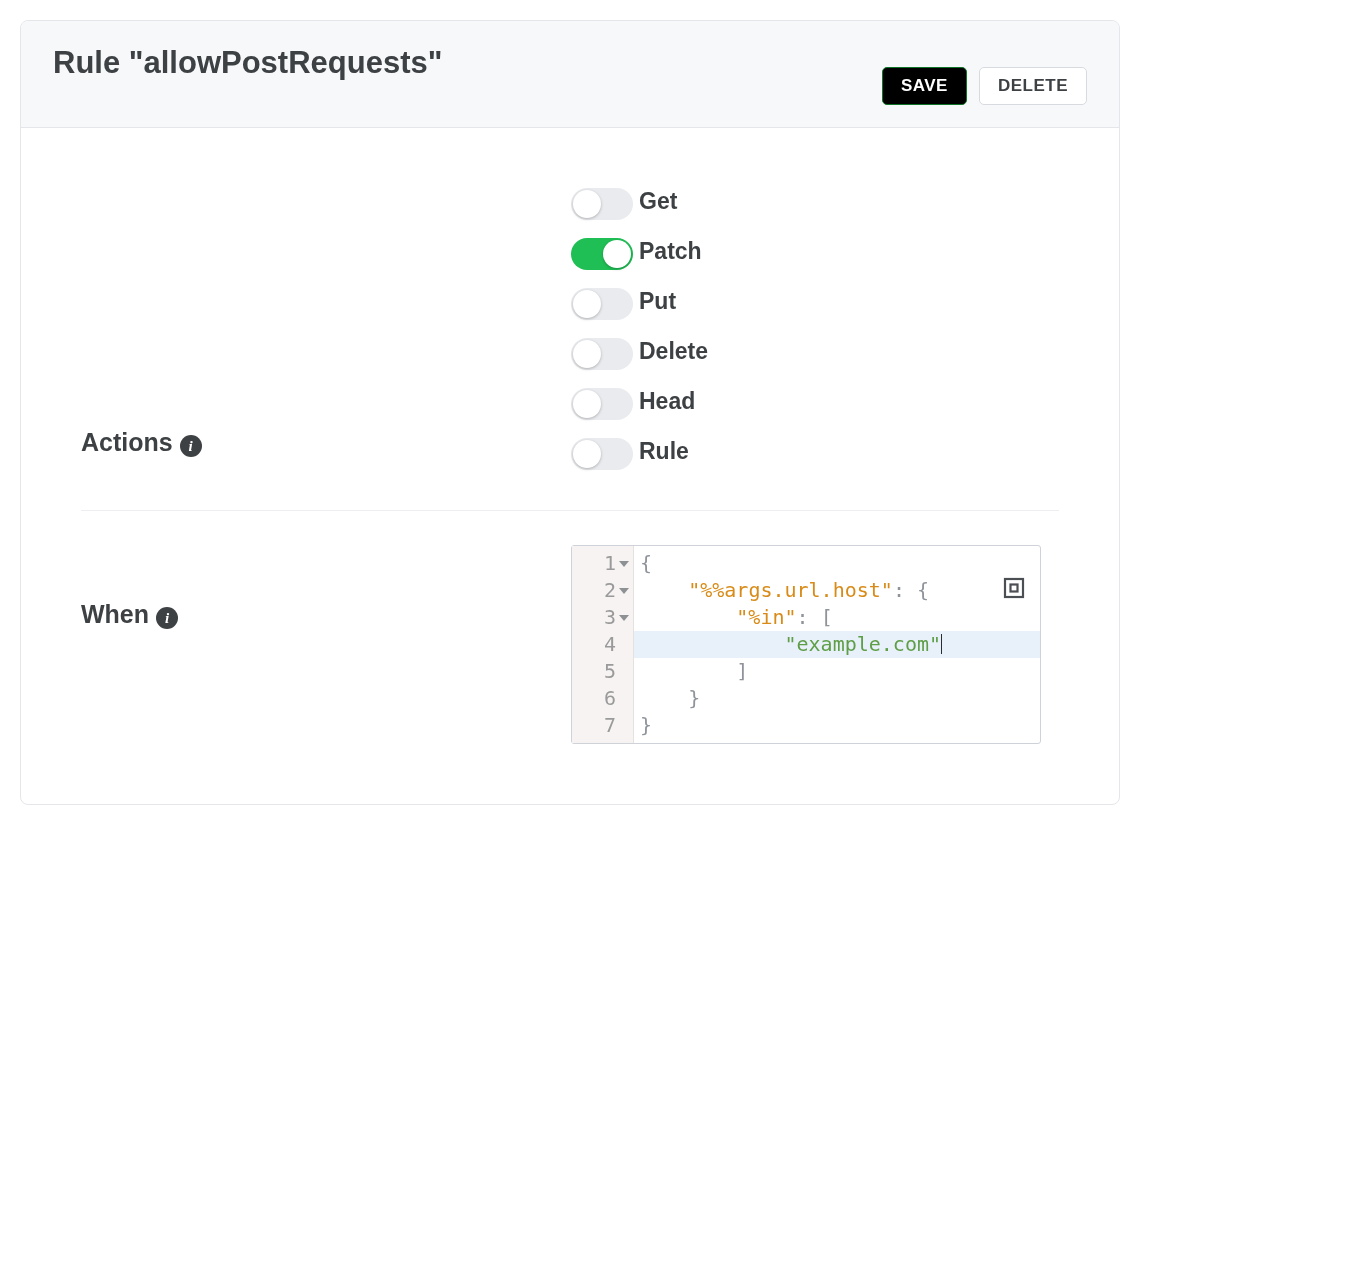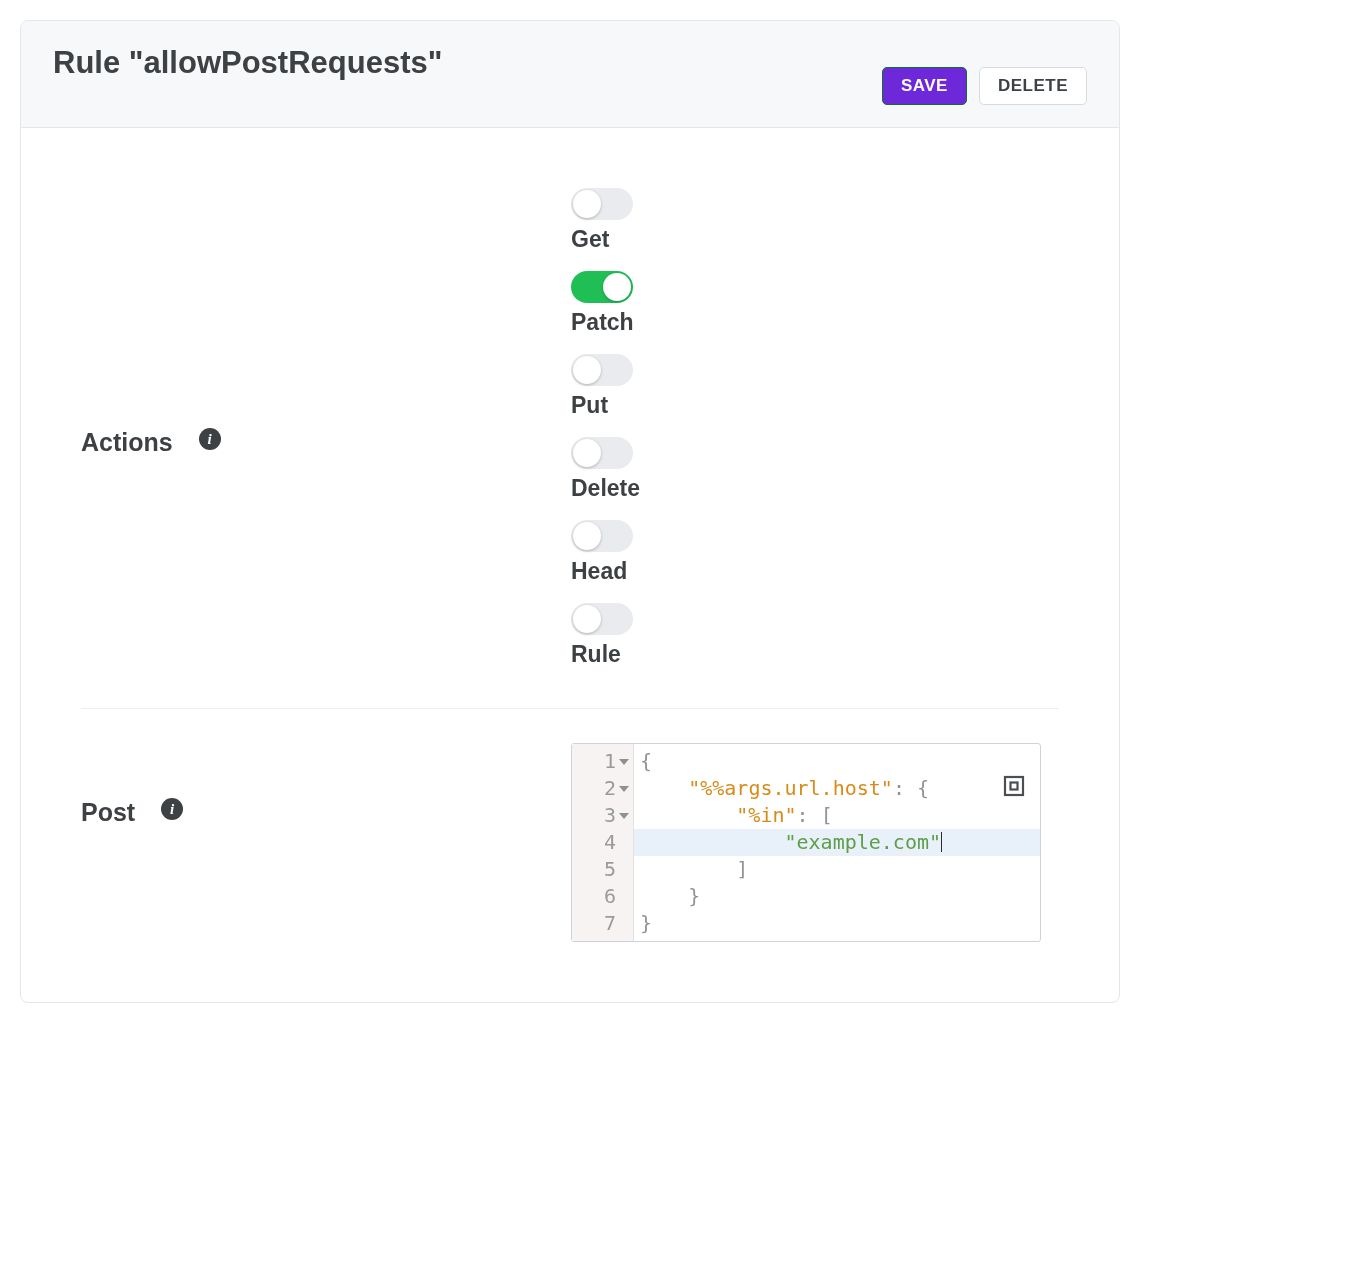--- a/index.html
+++ b/index.html
@@ -37,21 +37,21 @@
   .btn {
     font-size: 17px;
     font-weight: 600;
     letter-spacing: 0.5px;
     padding: 8px 18px;
     border-radius: 5px;
     cursor: pointer;
     border: 1px solid transparent;
   }
   .btn-save {
-    background: #6d28d9;
+    background: #000000;
     color: #fff;
     border-color: #0e7327;
   }
   .btn-delete {
     background: #fff;
     color: #3d4144;
     border-color: #d7dadf;
   }
   .panel-body {
     padding: 60px 60px 40px 60px;
@@ -64,42 +64,42 @@
     margin-bottom: 34px;
   }
   .row:last-child { border-bottom: none; margin-bottom: 0; padding-bottom: 20px; }
   .row-label {
     width: 490px;
     flex-shrink: 0;
     font-size: 25px;
     font-weight: 600;
     color: #3d4144;
     display: flex;
-    align-items: flex-start;
-    gap: 26px;
+    align-items: flex-end;
+    gap: 7px;
   }
   .row-label.actions-label { padding-top: 240px; }
   .row-label.when-label { padding-top: 55px; }
   .info-icon {
     display: inline-flex;
     align-items: center;
     justify-content: center;
     width: 22px;
     height: 22px;
     border-radius: 50%;
     background: #3d4144;
     color: #fff;
     font-family: Georgia, "Times New Roman", serif;
     font-style: italic;
     font-weight: 700;
     font-size: 15px;
     line-height: 1;
   }
   .toggle-list { display: flex; flex-direction: column; gap: 18px; }
-  .toggle-item { display: flex; flex-direction: column; gap: 6px; }
+  .toggle-item { display: flex; flex-direction: row; gap: 6px; }
   .toggle {
     width: 62px;
     height: 32px;
     border-radius: 16px;
     background: #e9ebee;
     position: relative;
     cursor: pointer;
     transition: background .15s;
   }
   .toggle .knob {
@@ -234,21 +234,21 @@
             <div class="toggle">
               <div class="knob"></div>
             </div>
             <div class="toggle-label">Rule</div>
           </div>
         </div>
     </div>
 
     <div class="row">
       <div class="row-label when-label">
-        <span>Post</span>
+        <span>When</span>
         <span class="info-icon">i</span>
       </div>
       <div class="editor">
         <div class="editor-inner">
           <div class="gutter" id="gutter">
               <div class="gutter-line">
                 <span class="gutter-num">1</span>
                 <span class="fold-arrow"></span>
               </div>
               <div class="gutter-line">

